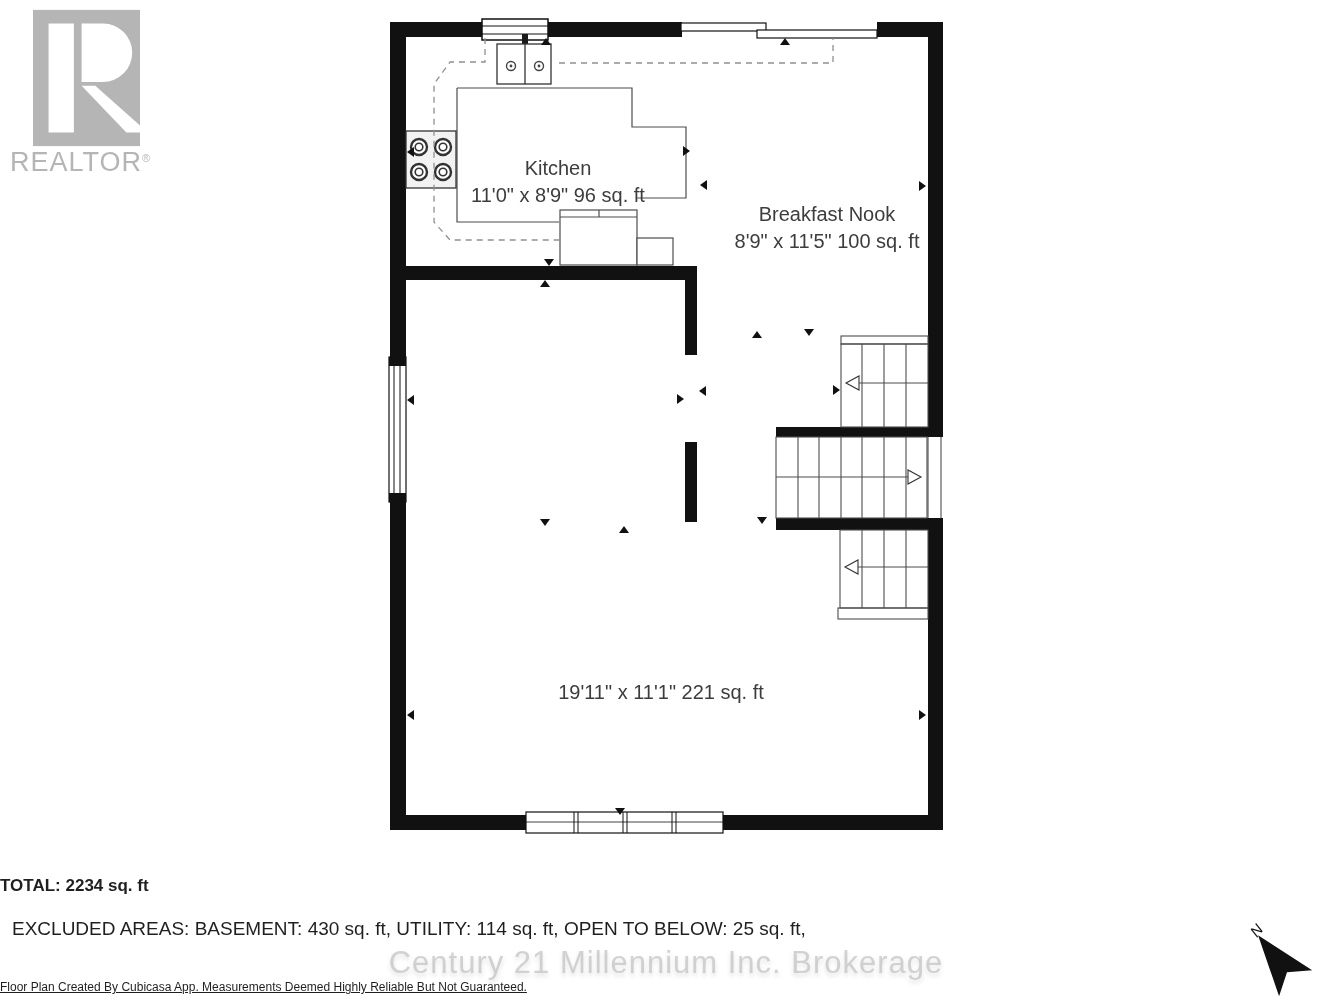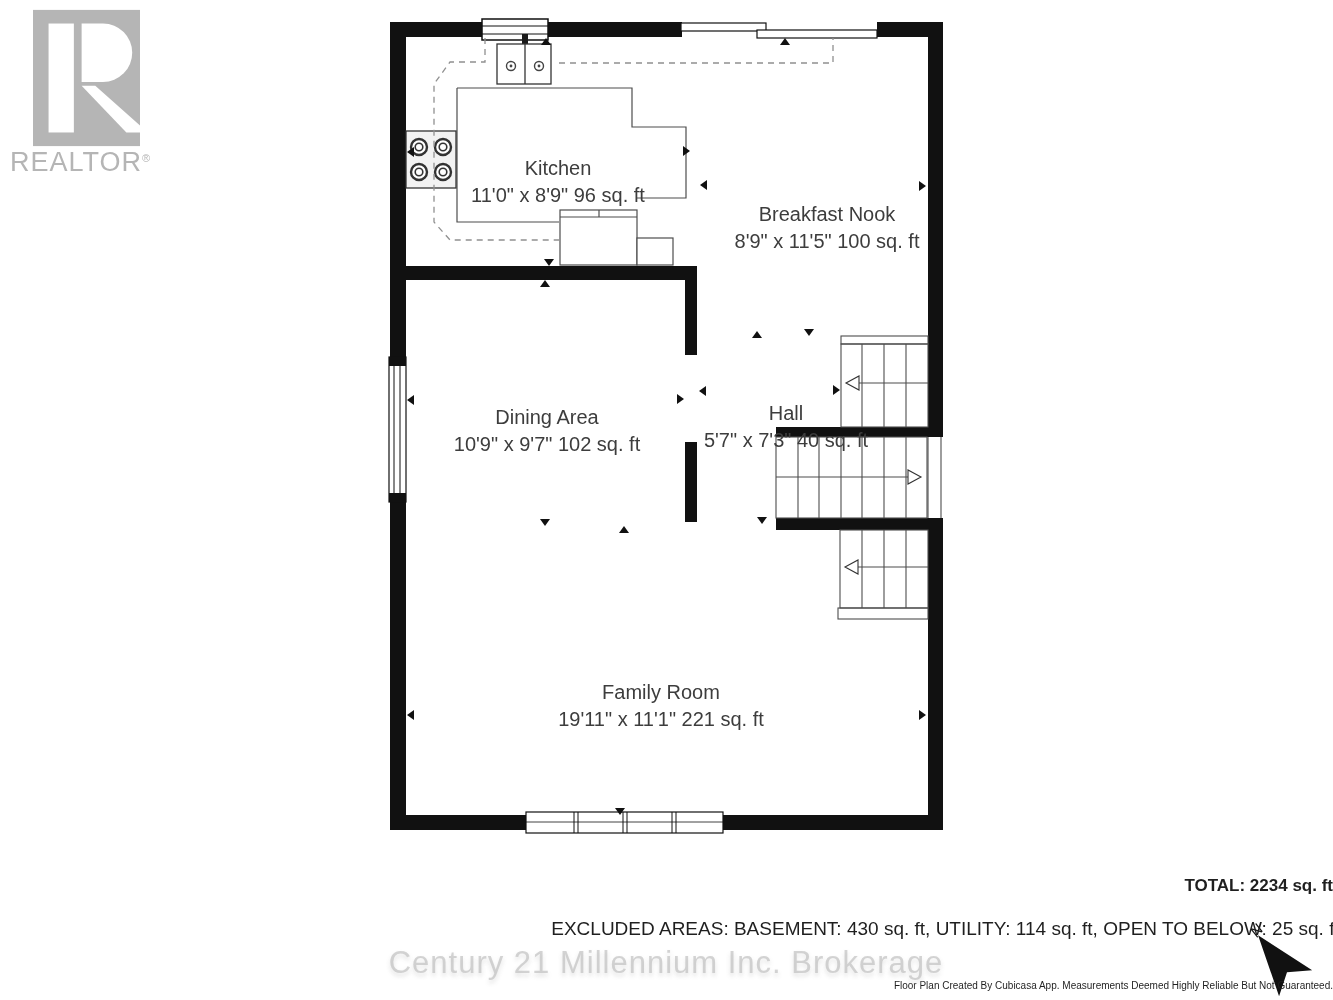--- a/index.html
+++ b/index.html
@@ -7,26 +7,26 @@
           font-family:"Liberation Sans","DejaVu Sans",sans-serif;}
   
   #logo-box{position:absolute;left:33px;top:8px;}
   #logo-word{position:absolute;left:10px;top:147px;width:160px;color:#b5b5b5;
              font-size:27px;letter-spacing:1px;white-space:nowrap;}
   #logo-word sup{font-size:11px;vertical-align:9px;}
   
   .room-label{position:absolute;transform:translateX(-50%);text-align:center;
               color:#3d3d3d;font-size:20px;line-height:27px;white-space:nowrap;z-index:5;margin-top:41px;}
   
-  .footer-line{position:absolute;left:0;width:1333px;text-align:right;color:#1f1f1f;z-index:4;}
+  .footer-line{position:absolute;left:0;width:1333px;text-align:left;color:#1f1f1f;z-index:4;}
   #total-line{top:876px;font-size:17px;font-weight:bold;}
   #floors-line{top:898px;font-size:15.5px;}
   #excluded-line1{top:918px;font-size:19px;padding-left:12px;}
   #excluded-line2{top:936px;font-size:15.5px;}
-  #disclaimer-line{top:980px;font-size:10px;}
+  #disclaimer-line{top:980px;font-size:12px;text-decoration:underline;}
   #watermark{position:absolute;left:666px;top:945px;transform:translateX(-50%);
              font-size:31px;letter-spacing:1px;white-space:nowrap;
              color:rgba(185,185,185,0.62);text-shadow:0 0 8px rgba(255,255,255,0.9),0 3px 4px rgba(120,120,120,0.25);
              z-index:6;}
   svg{position:absolute;left:0;top:0;}
 </style>
 </head>
 <body>
 
 <div id="canvas">
@@ -217,30 +217,21 @@
   </svg>
 
   <div class="room-label" style="left:558px;top:114px;">
     <div>Kitchen</div>
     <div>11'0" x 8'9" 96 sq. ft</div>
   </div>
   <div class="room-label" style="left:827px;top:160px;">
     <div>Breakfast Nook</div>
     <div>8'9" x 11'5" 100 sq. ft</div>
   </div>
-  <div class="room-label" style="left:547px;top:363px;">
-    <div>Dining Area</div>
-    <div>10'9" x 9'7" 102 sq. ft</div>
-  </div>
-  <div class="room-label" style="left:786px;top:359px;">
-    <div>Hall</div>
-    <div>5'7" x 7'3" 40 sq. ft</div>
-  </div>
   <div class="room-label" style="left:661px;top:638px;">
-    <div>Family Room</div>
     <div>19'11" x 11'1" 221 sq. ft</div>
   </div>
 
   <div class="footer-line" id="total-line">TOTAL: 2234 sq. ft</div>
   <div class="footer-line" id="excluded-line1">EXCLUDED AREAS: BASEMENT: 430 sq. ft, UTILITY: 114 sq. ft, OPEN TO BELOW: 25 sq. ft,</div>
   <div class="footer-line" id="disclaimer-line">Floor Plan Created By Cubicasa App. Measurements Deemed Highly Reliable But Not Guaranteed.</div>
 
   <div id="watermark">Century 21 Millennium Inc. Brokerage</div>
 
 </div>

